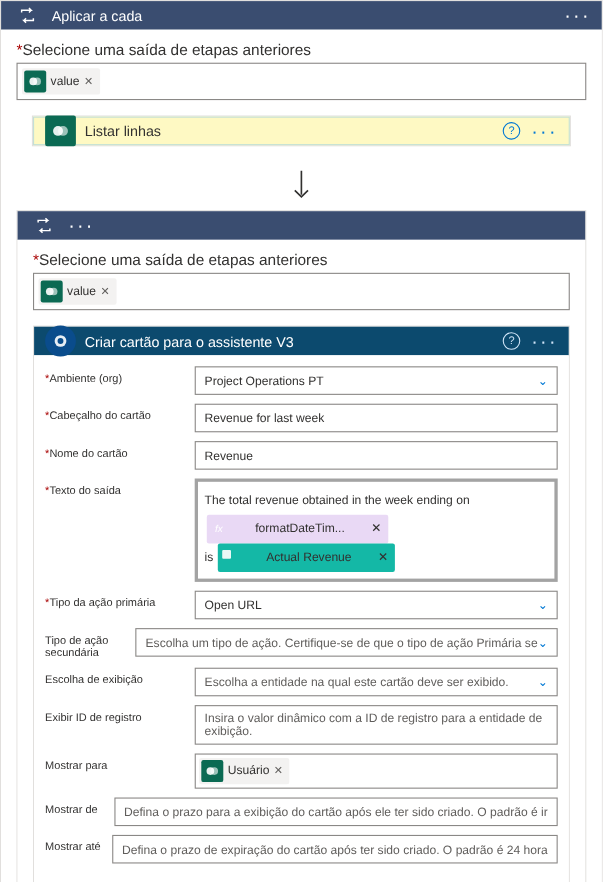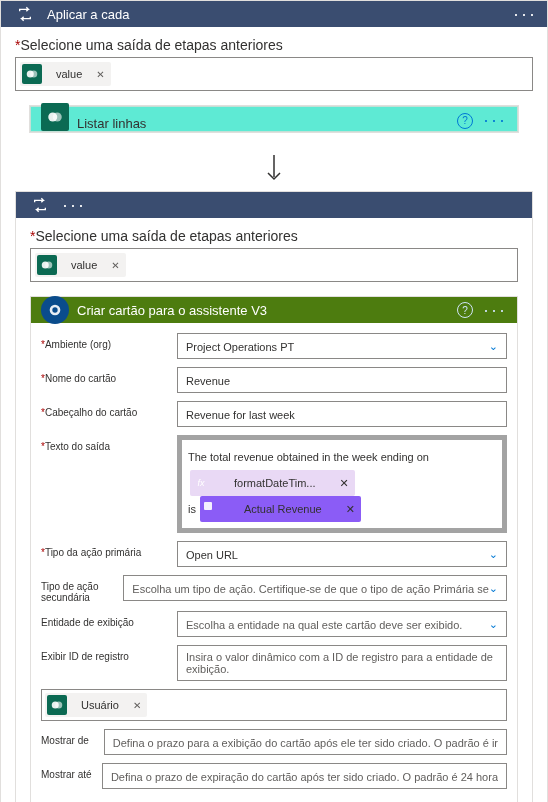--- a/index.html
+++ b/index.html
@@ -1,51 +1,51 @@
 <!DOCTYPE html>
 <html><head>
 <meta charset="utf-8">
 <style>
 * { box-sizing: border-box; margin: 0; padding: 0; font-family: "Segoe UI", Arial, sans-serif; }
 body { background: #fff; font-size: 12px; color: #323130; width: 548px; }
 .outer { border: 1px solid #e1dfdd; background: #fafafa; }
 .card-header { display: flex; align-items: center; height: 26px; padding: 0 10px; }
 .card-header.dark { background: #3a4d70; color: #fff; }
-.card-header.teal { background: #5eead4; color: #323130; border: 1px solid #c3e0d6; align-items: flex-end; }
+.card-header.teal { background: #fef9c3; color: #323130; border: 1px solid #c3e0d6; }
 .card-header.blue { background: #0078d4; color: #fff; }
 .hdr-icon { width: 28px; height: 28px; display: flex; align-items: center; justify-content: center; margin-right: 8px; }
 .hdr-title { flex: 1; font-size: 13px; }
 .hdr-actions { display: flex; align-items: center; gap: 10px; }
 .ellipsis { color: inherit; font-size: 18px; letter-spacing: 2px; cursor: pointer; }
 .help-circle { width: 16px; height: 16px; border: 1px solid currentColor; border-radius: 50%; display: flex; align-items: center; justify-content: center; font-size: 10px; cursor: pointer; }
 .teal .help-circle { color: #0b6a53; border-color: #0b6a53; }
 .dark-light .ellipsis { color: #0078d4; }
 .dark-light .help-circle { color: #0078d4; border-color: #0078d4; }
 .blue .help-circle { color: #fff; border-color: #fff; }
 .section-pad { padding: 10px 14px; background: #fff; }
 .inner-pad { padding: 10px; background: #fff; }
 .req-label { font-size: 14px; color: #323130; margin-bottom: 4px; }
 .req-label .star { color: #a80000; }
 .pill-box { border: 1px solid #8a8886; padding: 4px; display: flex; flex-wrap: wrap; gap: 4px; min-height: 32px; align-items: center; }
-.pill { display: inline-flex; align-items: center; gap: 14px; background: #f3f2f1; border-radius: 2px; padding: 2px 6px 2px 2px; font-size: 11px; }
+.pill { display: inline-flex; align-items: center; gap: 4px; background: #f3f2f1; border-radius: 2px; padding: 2px 6px 2px 2px; font-size: 11px; }
 .pill .pill-icon { width: 20px; height: 20px; background: #0b6a53; border-radius: 2px; display: flex; align-items: center; justify-content: center; }
 .pill .close-x { font-size: 10px; color: #605e5c; cursor: pointer; }
 .arrow-down { display: flex; justify-content: center; padding: 8px 0; }
 .nested { margin: 14px; border: 1px solid #e1dfdd; }
 .row { display: flex; align-items: flex-start; margin-bottom: 8px; gap: 8px; }
 .row-label { width: 128px; font-size: 10px; padding-top: 6px; }
 .row-label .star { color: #a80000; }
 .row-field { flex: 1; }
 .select-box, .text-box { width: 100%; border: 1px solid #8a8886; padding: 5px 8px; font-size: 11px; background: #fff; display: flex; align-items: flex-end; min-height: 26px; }
 .select-box { justify-content: space-between; cursor: pointer; }
 .chevron { color: #0078d4; font-size: 11px; }
 .placeholder { color: #605e5c; }
 .token { display: inline-flex; align-items: center; gap: 24px; background: #e9d9f5; border-radius: 2px; padding: 2px 6px 2px 2px; font-size: 11px; margin: 0 2px; }
 .token .pill-icon { width: 18px; height: 18px; }
-.multiline { border: 5px solid #a3a3a3; padding: 6px; font-size: 11px; line-height: 22px; }
+.multiline { border: 3px solid #a3a3a3; padding: 6px; font-size: 11px; line-height: 22px; }
 .multiline .line { display: flex; flex-wrap: wrap; align-items: center; gap: 2px; }
 .icon-loop { width: 16px; height: 16px; }
 svg { display: block; }
 </style>
 </head>
 <body>
 
 <div class="outer">
 
   <div class="card-header dark">
@@ -121,21 +121,21 @@
                   <circle cx="9" cy="12" r="6" fill="#fff" opacity="0.9"></circle>
                   <circle cx="15" cy="12" r="6" fill="#fff" opacity="0.6"></circle>
                 </svg>
             </span>
             <span>value</span>
             <span class="close-x">✕</span>
           </span>
         </div>
 
         <div class="nested" style="margin:14px 0 6px 0;">
-          <div class="card-header blue dark-light" style="background:#4d7c0f;">
+          <div class="card-header blue dark-light" style="background:#0c4a6e;">
             <span class="hdr-icon" style="background:#0a4c8c;border-radius:50%;">
               <svg width="16" height="16" viewBox="0 0 24 24">
                   <circle cx="12" cy="12" r="8" fill="#fff" opacity="0.9"></circle>
                   <circle cx="12" cy="12" r="4" fill="#0a4c8c"></circle>
                 </svg>
             </span>
             <span class="hdr-title">Criar cartão para o assistente V3</span>
             <span class="hdr-actions">
               <span class="help-circle" style="color:#cfe4f7;border-color:#cfe4f7">?</span>
               <span class="ellipsis" style="color:#cfe4f7">···</span>
@@ -148,52 +148,52 @@
               <div class="row-label"><span class="star">*</span><span>Ambiente (org)</span></div>
               <div class="row-field">
                 <div class="select-box">
                   <span>Project Operations PT</span>
                   <span class="chevron">⌄</span>
                 </div>
               </div>
             </div>
 
             <div class="row">
+              <div class="row-label"><span class="star">*</span><span>Cabeçalho do cartão</span></div>
+              <div class="row-field">
+                <div class="text-box">
+                    <span>Revenue for last week</span>
+                  </div>
+              </div>
+            </div>
+
+            <div class="row">
               <div class="row-label"><span class="star">*</span><span>Nome do cartão</span></div>
               <div class="row-field">
                 <div class="text-box">
                     <span>Revenue</span>
-                  </div>
-              </div>
-            </div>
-
-            <div class="row">
-              <div class="row-label"><span class="star">*</span><span>Cabeçalho do cartão</span></div>
-              <div class="row-field">
-                <div class="text-box">
-                    <span>Revenue for last week</span>
                   </div>
               </div>
             </div>
 
             <div class="row">
               <div class="row-label"><span class="star">*</span><span>Texto do saída</span></div>
               <div class="row-field">
                 <div class="multiline">
                   <div class="line">
                     <span>The total revenue obtained in the week ending on</span>
                     <span class="token">
                       <span class="pill-icon purple" style="color:#fff;font-size:9px;font-style:italic;display:flex;align-items:center;justify-content:center;">fx</span>
                       <span>formatDateTim...</span>
                       <span class="close-x">✕</span>
                     </span>
                   </div>
                   <div class="line">
                     <span>is</span>
-                    <span class="token" style="background:#8b5cf6;">
+                    <span class="token" style="background:#14b8a6;">
                       <span class="pill-icon lav">
                         <svg width="12" height="12" viewBox="0 0 24 24">
                             <rect x="4" y="4" width="16" height="16" rx="2" fill="#fff" opacity="0.9"></rect>
                           </svg>
                       </span>
                       <span>Actual Revenue</span>
                       <span class="close-x">✕</span>
                     </span>
                   </div>
                 </div>
@@ -214,39 +214,40 @@
               <div class="row-label">Tipo de ação secundária</div>
               <div class="row-field">
                 <div class="select-box">
                   <span class="placeholder" style="overflow:hidden;white-space:nowrap;">Escolha um tipo de ação. Certifique-se de que o tipo de ação Primária se</span>
                   <span class="chevron">⌄</span>
                 </div>
               </div>
             </div>
 
             <div class="row">
-              <div class="row-label">Entidade de exibição</div>
+              <div class="row-label">Escolha de exibição</div>
               <div class="row-field">
                 <div class="select-box">
                   <span class="placeholder">Escolha a entidade na qual este cartão deve ser exibido.</span>
                   <span class="chevron">⌄</span>
                 </div>
               </div>
             </div>
 
             <div class="row">
               <div class="row-label">Exibir ID de registro</div>
               <div class="row-field">
                 <div class="text-box">
                   <span class="placeholder">Insira o valor dinâmico com a ID de registro para a entidade de exibição.</span>
                 </div>
               </div>
             </div>
 
             <div class="row">
+              <div class="row-label">Mostrar para</div>
               <div class="row-field">
                 <div class="pill-box" style="padding:3px;">
                   <span class="pill">
                     <span class="pill-icon">
                       <svg width="14" height="14" viewBox="0 0 24 24">
                           <circle cx="9" cy="12" r="6" fill="#fff" opacity="0.9"></circle>
                           <circle cx="15" cy="12" r="6" fill="#fff" opacity="0.6"></circle>
                         </svg>
                     </span>
                     <span>Usuário</span>

